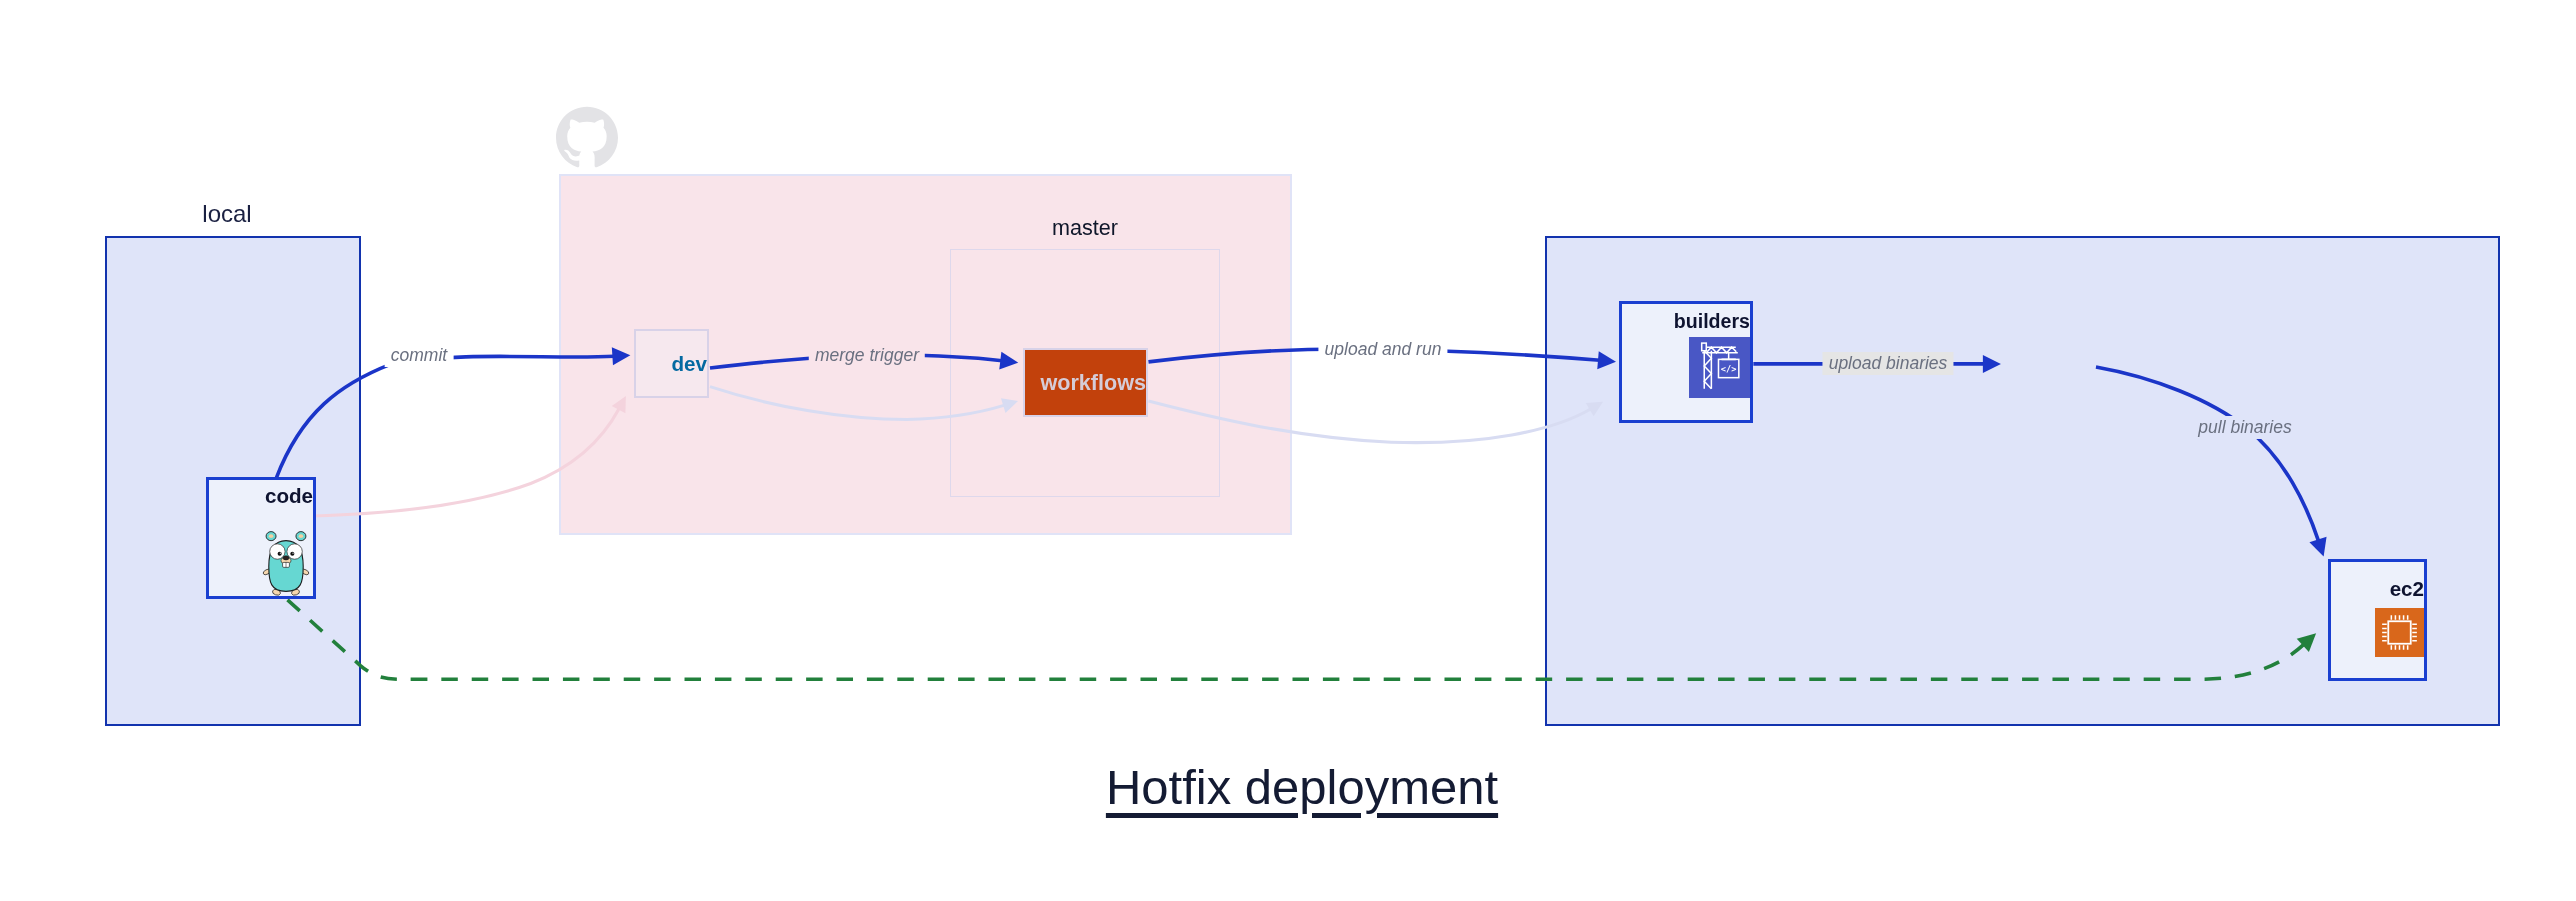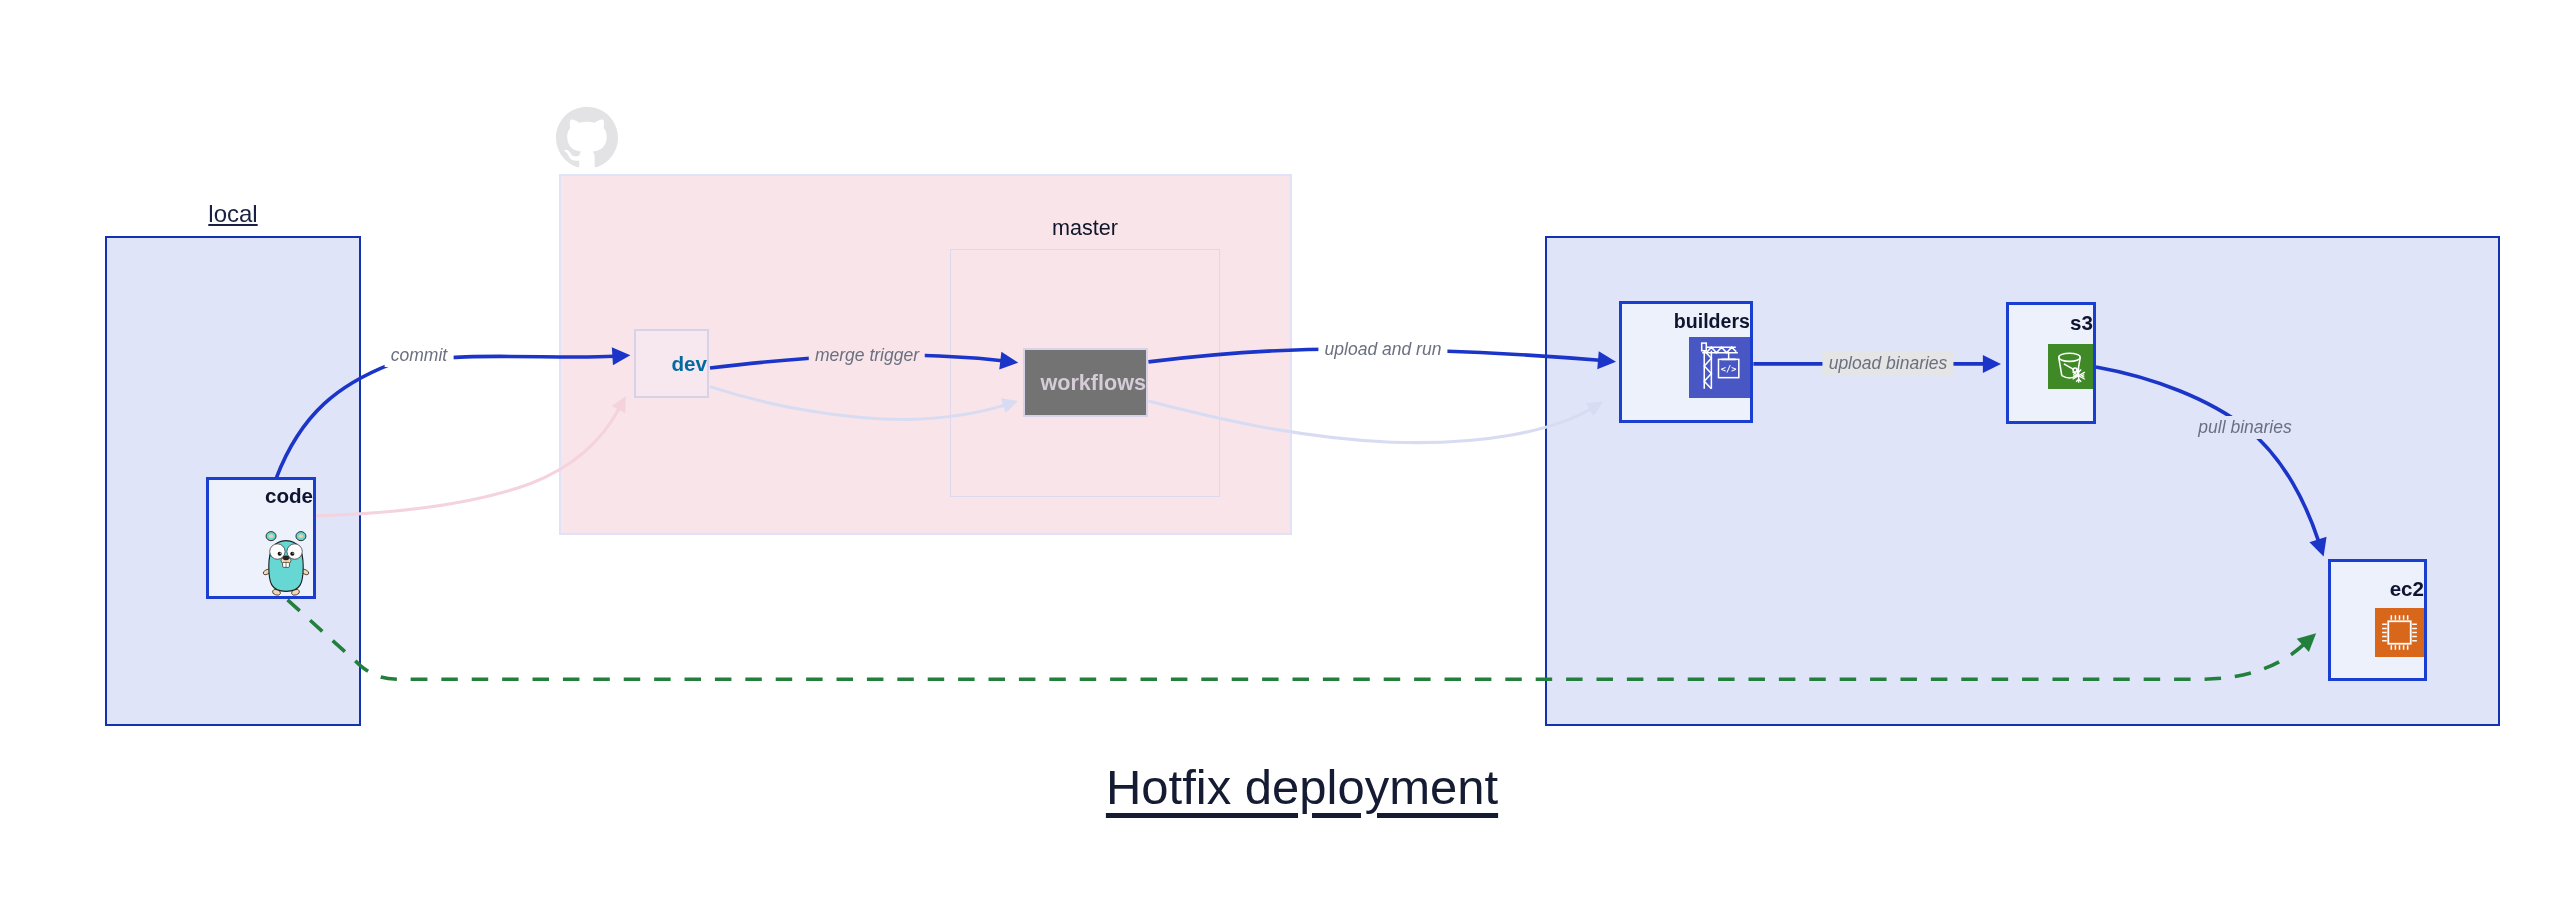--- a/index.html
+++ b/index.html
@@ -14,21 +14,21 @@
   .title{position:absolute;left:0;top:759px;width:2604px;text-align:center;font-size:49px;color:#141b33;
          text-decoration:underline;text-decoration-thickness:4.6px;text-underline-offset:9.3px;z-index:8;}
   .faded-label{font-weight:bold;}
 </style>
 </head>
 <body>
 
 <div class="canvas">
 
   <div class="group" style="left:105px;top:236px;width:256px;height:490px;background:#dfe4f9;border:2.1px solid #1233ae;"></div>
-  <div class="group-label" style="left:105px;top:200px;width:256px;text-decoration:underline;">local</div>
+  <div class="group-label" style="left:99px;top:200px;width:256px;">local</div>
 
   <div class="group" style="left:559px;top:174px;width:733px;height:361px;background:#f9e4ea;border:2.1px solid #e0e3f7;"></div>
 
   <div class="group" style="left:950px;top:249px;width:270px;height:248px;background:transparent;border:1.5px solid #ded8ec;"></div>
   <div class="group-label" style="left:950px;top:215px;width:270px;color:#0f172a;font-size:21.6px;">master</div>
 
   <div class="group" style="left:1545px;top:236px;width:955px;height:490px;background:#dfe4f9;border:2.1px solid #1233ae;"></div>
 
   <svg width="62" height="62" viewBox="0 0 24 24" style="position:absolute;left:556px;top:106px;">
     <path fill="#e3e3e6" fill-rule="evenodd" clip-rule="evenodd" d="M12 .297c-6.63 0-12 5.373-12 12 0 5.303 3.438 9.8 8.205 11.385.6.113.82-.258.82-.577 0-.285-.01-1.04-.015-2.04-3.338.724-4.042-1.61-4.042-1.61C4.422 18.07 3.633 17.7 3.633 17.7c-1.087-.744.084-.729.084-.729 1.205.084 1.838 1.236 1.838 1.236 1.07 1.835 2.809 1.305 3.495.998.108-.776.417-1.305.76-1.605-2.665-.3-5.466-1.332-5.466-5.93 0-1.31.465-2.38 1.235-3.22-.135-.303-.54-1.523.105-3.176 0 0 1.005-.322 3.3 1.23.96-.267 1.98-.399 3-.405 1.02.006 2.04.138 3 .405 2.28-1.552 3.285-1.23 3.285-1.23.645 1.653.24 2.873.12 3.176.765.84 1.23 1.91 1.23 3.22 0 4.61-2.805 5.625-5.475 5.92.42.36.81 1.096.81 2.22 0 1.606-.015 2.896-.015 3.286 0 .315.21.69.825.57C20.565 22.092 24 17.592 24 12.297c0-6.627-5.373-12-12-12"></path>
@@ -91,63 +91,41 @@
       <ellipse cx="55" cy="66" rx="6.5" ry="4.5" fill="#2b2220" stroke="#1f1f1f" stroke-width="1.5"></ellipse>
       <rect x="47.5" y="76" width="15" height="11" rx="2.5" fill="#ffffff" stroke="#1f1f1f" stroke-width="1.5"></rect>
       <line x1="55" y1="76" x2="55" y2="87" stroke="#1f1f1f" stroke-width="1.2"></line>
     </svg>
   </div>
 
   <div class="node" style="left:634px;top:329px;width:75px;height:69px;background:#f6e8ee;border:2.1px solid #d8d2e8;justify-content:center;">
     <span class="node-label faded-label" style="color:#0369a1;">dev</span>
   </div>
 
-  <div class="node" style="left:1023px;top:348px;width:125px;height:69px;background:#737373;border:2.1px solid #d8d2e8;justify-content:center;">
+  <div class="node" style="left:1023px;top:348px;width:125px;height:69px;background:#c2410c;border:2.1px solid #d8d2e8;justify-content:center;">
     <span class="node-label faded-label" style="color:#d5ccd8;font-size:21.6px;">workflows</span>
   </div>
 
   <div class="node" style="left:1619px;top:301px;width:134px;height:122px;background:#edf1fb;border:3.1px solid #1a3fd0;padding-top:5.2px;gap:4.1px;">
     <span class="node-label" style="font-size:19.6px;">builders</span>
     <svg width="61" height="61" viewBox="0 0 120 120">
       <rect width="120" height="120" fill="#4957c5"></rect>
       <g stroke="#ffffff" stroke-width="3" fill="none">
         <rect x="25" y="12" width="9" height="15"></rect>
         <path d="M30,27 L30,102 M44,27 L44,102"></path>
         <path d="M30,27 L44,42 L30,57 L44,72 L30,87 L44,102"></path>
         <path d="M26,31 L96,31 M34,20 L92,20"></path>
         <path d="M34,31 L44,20 L54,31 L64,20 L74,31 L84,20 L93,29"></path>
         <path d="M78,31 L78,44 M64,44 L92,44"></path>
         <rect x="58" y="44" width="40" height="36"></rect>
       </g>
       <text x="78" y="68" fill="#ffffff" font-size="17" font-weight="bold" text-anchor="middle" font-family="DejaVu Sans Mono, monospace">&lt;/&gt;</text>
     </svg>
   </div>
 
-  <div class="node" style="left:2006px;top:302px;width:90px;height:122px;background:#edf1fb;border:3.1px solid #1a3fd0;padding-top:6.2px;gap:9.3px;">
-    <span class="node-label">s3</span>
-    <svg width="45" height="45" viewBox="0 0 88 88">
-      <rect width="88" height="88" fill="#3f8a26"></rect>
-      <g stroke="#ffffff" stroke-width="3" fill="none">
-        <ellipse cx="42" cy="26" rx="21" ry="8"></ellipse>
-        <path d="M21,26 L27,62 M63,26 L57,62"></path>
-        <path d="M27,62 Q42,71 57,62"></path>
-        <path d="M31,39 L51,50"></path>
-        <circle cx="53" cy="51" r="4"></circle>
-      </g>
-      <g stroke="#ffffff" stroke-width="2.6" fill="none">
-        <path d="M60,48 L60,76"></path>
-        <path d="M48,55 L72,69"></path>
-        <path d="M72,55 L48,69"></path>
-        <path d="M55,50 L60,55 L65,50"></path>
-        <path d="M55,74 L60,69 L65,74"></path>
-        <path d="M49,60 L54,62 L49,65"></path>
-        <path d="M71,60 L66,62 L71,65"></path>
-      </g>
-    </svg>
-  </div>
 
   <div class="node" style="left:2328px;top:559px;width:99px;height:122px;background:#edf1fb;border:3.1px solid #1a3fd0;padding-top:15px;gap:7.2px;">
     <span class="node-label">ec2</span>
     <svg width="49" height="49" viewBox="0 0 96 96">
       <rect width="96" height="96" fill="#d9671b"></rect>
       <rect x="26" y="26" width="44" height="44" fill="none" stroke="#ffffff" stroke-width="3.5"></rect>
       <g stroke="#ffffff" stroke-width="3">
         <path d="M32,14 L32,23 M40,14 L40,23 M48,14 L48,23 M56,14 L56,23 M64,14 L64,23"></path>
         <path d="M32,73 L32,82 M40,73 L40,82 M48,73 L48,82 M56,73 L56,82 M64,73 L64,82"></path>
         <path d="M14,32 L23,32 M14,40 L23,40 M14,48 L23,48 M14,56 L23,56 M14,64 L23,64"></path>

